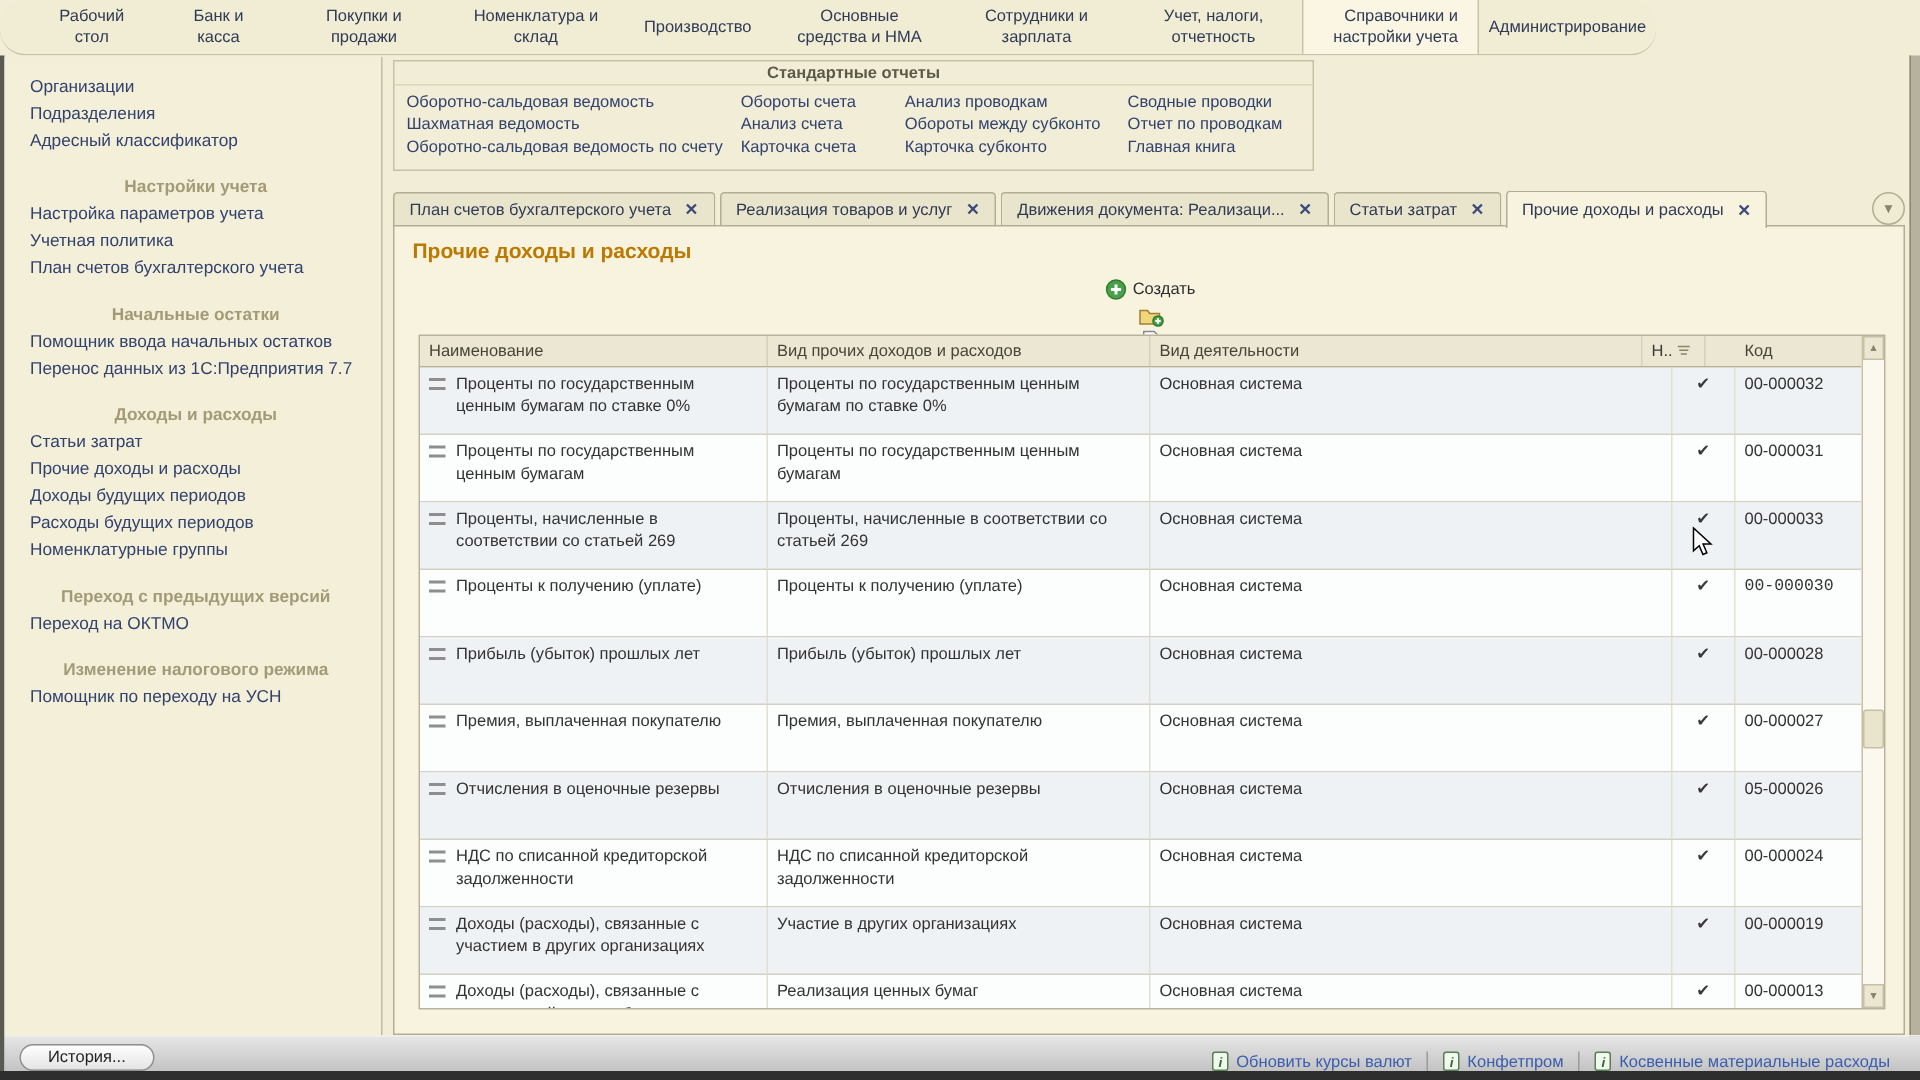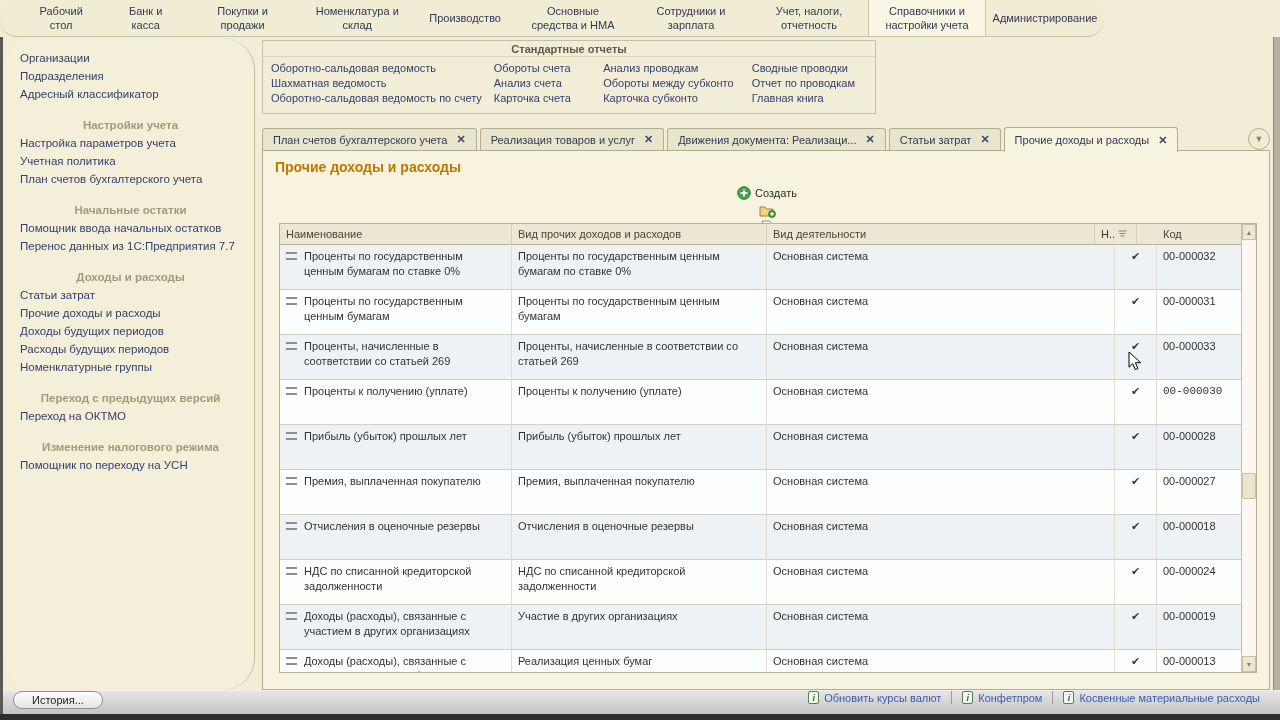--- a/index.html
+++ b/index.html
@@ -14,32 +14,32 @@
     position:absolute; top:0; left:0; width:1104px; height:37px;
     background:#f1ecd4; border-bottom:1px solid #c9c3a7;
     display:flex; align-items:stretch; padding-left:18px;border-radius:17px;
   }
   .menu-item {
     display:flex; align-items:center; justify-content:center; text-align:center;
     padding:0 13px; font-size:11px; color:#2f3a55; max-width:118px; line-height:1.3;
     cursor:pointer;
   }
   .menu-item.active {
-    background:#faf6e3; border-left:1px solid #c9c3a7; border-right:1px solid #c9c3a7;
+    background:#faf6e3; border-left:1px solid #c9c3a7; border-right:1px solid #c9c3a7;text-align:right;
   }
 
   
   #leftedge  { position:absolute; left:0; top:37px; bottom:6px; width:3px; background:#5a5952; }
   #rightedge { position:absolute; right:0; top:37px; bottom:6px; width:7px; background:#b7b2a0; border-left:1px solid #8f8a74; }
   #bottomedge{ position:absolute; left:0; right:0; bottom:0; height:6px; background:#2e2e2e; }
 
   
   #sidebar {
     position:absolute; top:38px; left:3px; width:252px; bottom:30px;
-    background:#f4efd9; border-right:1px solid #c2bca0; padding-top:11px; overflow:hidden;border-radius:32px;
+    background:#f4efd9; border-right:1px solid #c2bca0; padding-top:11px; overflow:hidden;
   }
   .side-item { font-size:11.5px; color:#32426e; padding:3px 8px 3px 17px; cursor:pointer; white-space:nowrap; }
   .side-item.header { color:#a39b77; font-weight:bold; padding-left:12px; margin-top:13px; cursor:default;text-align:center; }
 
   
   #content { position:absolute; top:38px; left:256px; right:8px; bottom:30px; }
 
   
   #reports {
     position:absolute; top:2px; left:6px; width:614px; height:74px;
@@ -125,21 +125,21 @@
   .scroll-arrow { height:16px; flex:none; background:#ece7d2; border:1px solid #c6c0a4;
                   font-size:7px; color:#8a8468; display:flex; align-items:center; justify-content:center; cursor:pointer; }
   #vtrack { flex:1; position:relative; }
   #vthumb { position:absolute; top:56%; left:0; right:0; height:26px;
             background:#e9e4cc; border:1px solid #c6c0a4; border-radius:2px; cursor:grab; }
 
   
   #statusbar {
     position:absolute; left:3px; right:0; bottom:6px; height:24px;
     background:linear-gradient(#e6e6e6,#c3c3c3); border-top:1px solid #efefef;
-    display:flex; align-items:flex-start; padding:0 10px;
+    display:flex; align-items:flex-end; padding:0 10px;
   }
   #history-btn {
     background:linear-gradient(#fefefe,#e4e4e4); border:1px solid #8f8f8f;
     border-radius:10px; padding:2px 18px; font-size:11px; color:#222; cursor:pointer;
   }
   #status-links { margin-left:auto; display:flex; align-items:center; }
   .status-link { display:flex; align-items:center; gap:5px; padding:0 10px;
                  font-size:11px; color:#3a5dae; cursor:pointer; white-space:nowrap; }
   .status-link + .status-link { border-left:1px solid #9a9a9a; }
   .info-icon { width:11px; height:13px; background:#f2f8f0; border:1px solid #53814f;
@@ -449,21 +449,21 @@
             </div>
 
             <div class="trow">
               <div class="td c-name">
                 <span class="row-icon"></span>
                 <span class="cell-text">Отчисления в оценочные резервы</span>
               </div>
               <div class="td c-kind">Отчисления в оценочные резервы</div>
               <div class="td c-activity">Основная система</div>
               <div class="td c-flag">✔</div>
-              <div class="td c-code" style="border-right:none;">00-000018</div>
+              <div class="td c-code" style="border-right:none;">05-000026</div>
             </div>
 
             <div class="trow">
               <div class="td c-name">
                 <span class="row-icon"></span>
                 <span class="cell-text">НДС по списанной кредиторской задолженности</span>
               </div>
               <div class="td c-kind">НДС по списанной кредиторской задолженности</div>
               <div class="td c-activity">Основная система</div>
               <div class="td c-flag">✔</div>

